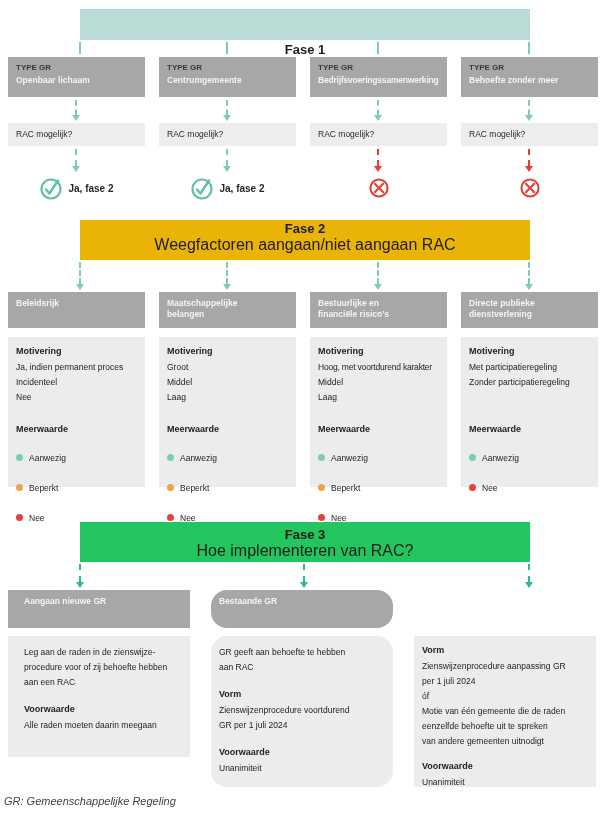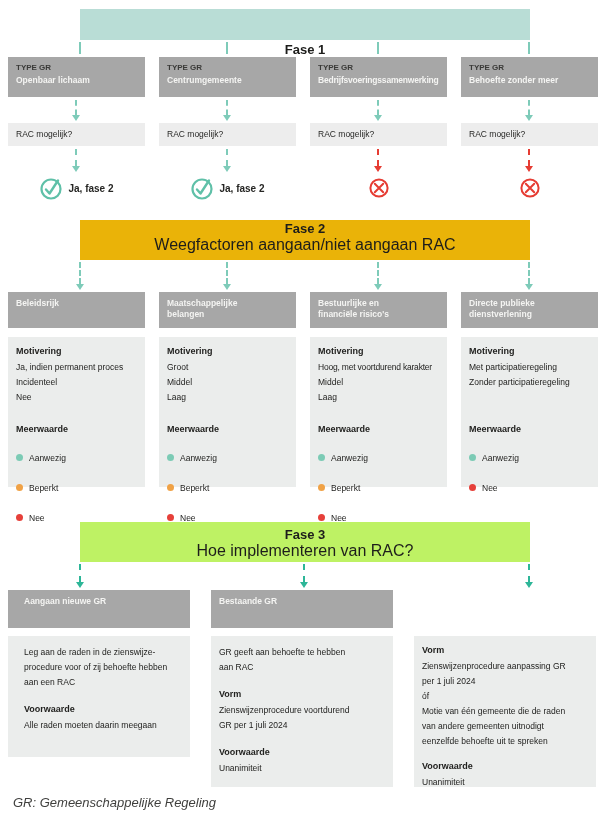--- a/index.html
+++ b/index.html
@@ -4,21 +4,21 @@
 <style>
   html,body{margin:0;padding:0;background:#ffffff;}
   body{font-family:"Liberation Sans","DejaVu Sans",sans-serif;color:#232321;}
   .canvas{position:relative;width:605px;height:814px;background:#ffffff;overflow:hidden;}
 
   
   .bar{position:absolute;left:80px;width:450px;text-align:center;}
   .bar1{top:9px;height:31px;background:#b9ddd6;}
   .bar1 .bar-title{line-height:31px;margin-top:25px;}
   .bar2{top:220px;height:40px;background:#eab308;box-sizing:border-box;}
-  .bar3{top:522px;height:40px;background:#bef264;padding-top:4px;box-sizing:border-box;}
+  .bar3{top:522px;height:40px;background:#22c55e;padding-top:4px;box-sizing:border-box;}
   .bar-title{display:block;font-size:13px;font-weight:700;color:#1d1d1b;line-height:17px;}
   .bar-sub{display:block;font-size:16px;color:#1d1d1b;line-height:15px;}
 
   
   .varrow{position:absolute;width:0;}
   .varrow .dash{border-left:2px dashed #7ecbb9;margin-left:-1px;}
   .varrow .head{width:0;height:0;border-left:4px solid transparent;border-right:4px solid transparent;border-top:6px solid #7ecbb9;margin-left:-4px;}
   .varrow.red .dash{border-left-color:#e63c33;}
   .varrow.red .head{border-top-color:#e63c33;}
   .varrow.strong .dash{border-left-color:#2db698;}
@@ -41,26 +41,26 @@
   .dot{width:7px;height:7px;border-radius:50%;margin-right:6px;flex:0 0 auto;}
   .dot-g{background:#7ccbb5;}
   .dot-o{background:#f0a246;}
   .dot-r{background:#e6403a;}
 
   
   .outcome{position:absolute;top:174px;height:28px;display:flex;align-items:center;justify-content:center;}
   .outcome .olabel{font-size:10px;font-weight:700;color:#262624;margin-left:5px;}
   svg{display:block;overflow:visible;}
 
-  .footer{position:absolute;left:13px;top:795px;font-size:13px;font-style:italic;color:#3f3f3d;}
+  .footer{position:absolute;left:4px;top:795px;font-size:11px;font-style:italic;color:#3f3f3d;}
 
   
   .c0{left:8px;width:137px;} .c1{left:159px;width:137px;} .c2{left:310px;width:137px;} .c3{left:461px;width:137px;}
   
-  .t0{left:8px;width:182px;padding-left:16px;} .t1{left:211px;width:182px;} .t2{left:414px;width:182px;}
+  .t0{left:8px;width:182px;padding-left:16px;} .t1{left:211px;width:182px;border-radius:16px;} .t2{left:414px;width:182px;}
 </style>
 </head>
 <body>
 
 <div class="canvas">
 
   <div class="bar bar1">
     <span class="bar-title">Fase 1</span>
   </div>
 
@@ -326,20 +326,20 @@
     <span class="b-h mt">Voorwaarde</span>
     <span class="b-line">Unanimiteit</span>
   </div>
 
   <div class="body-box t2" style="top:636px;height:151px">
     <span class="b-h">Vorm</span>
     <span class="b-line">Zienswijzenprocedure aanpassing GR</span>
     <span class="b-line">per 1 juli 2024</span>
     <span class="b-line">óf</span>
     <span class="b-line">Motie van één gemeente die de raden</span>
+    <span class="b-line">eenzelfde behoefte uit te spreken</span>
     <span class="b-line">van andere gemeenten uitnodigt</span>
-    <span class="b-line">eenzelfde behoefte uit te spreken</span>
     <span class="b-h mt" style="margin-top:12px">Voorwaarde</span>
     <span class="b-line">Unanimiteit</span>
   </div>
 
   <div class="footer">GR: Gemeenschappelijke Regeling</div>
 </div>
 
 </body></html>

